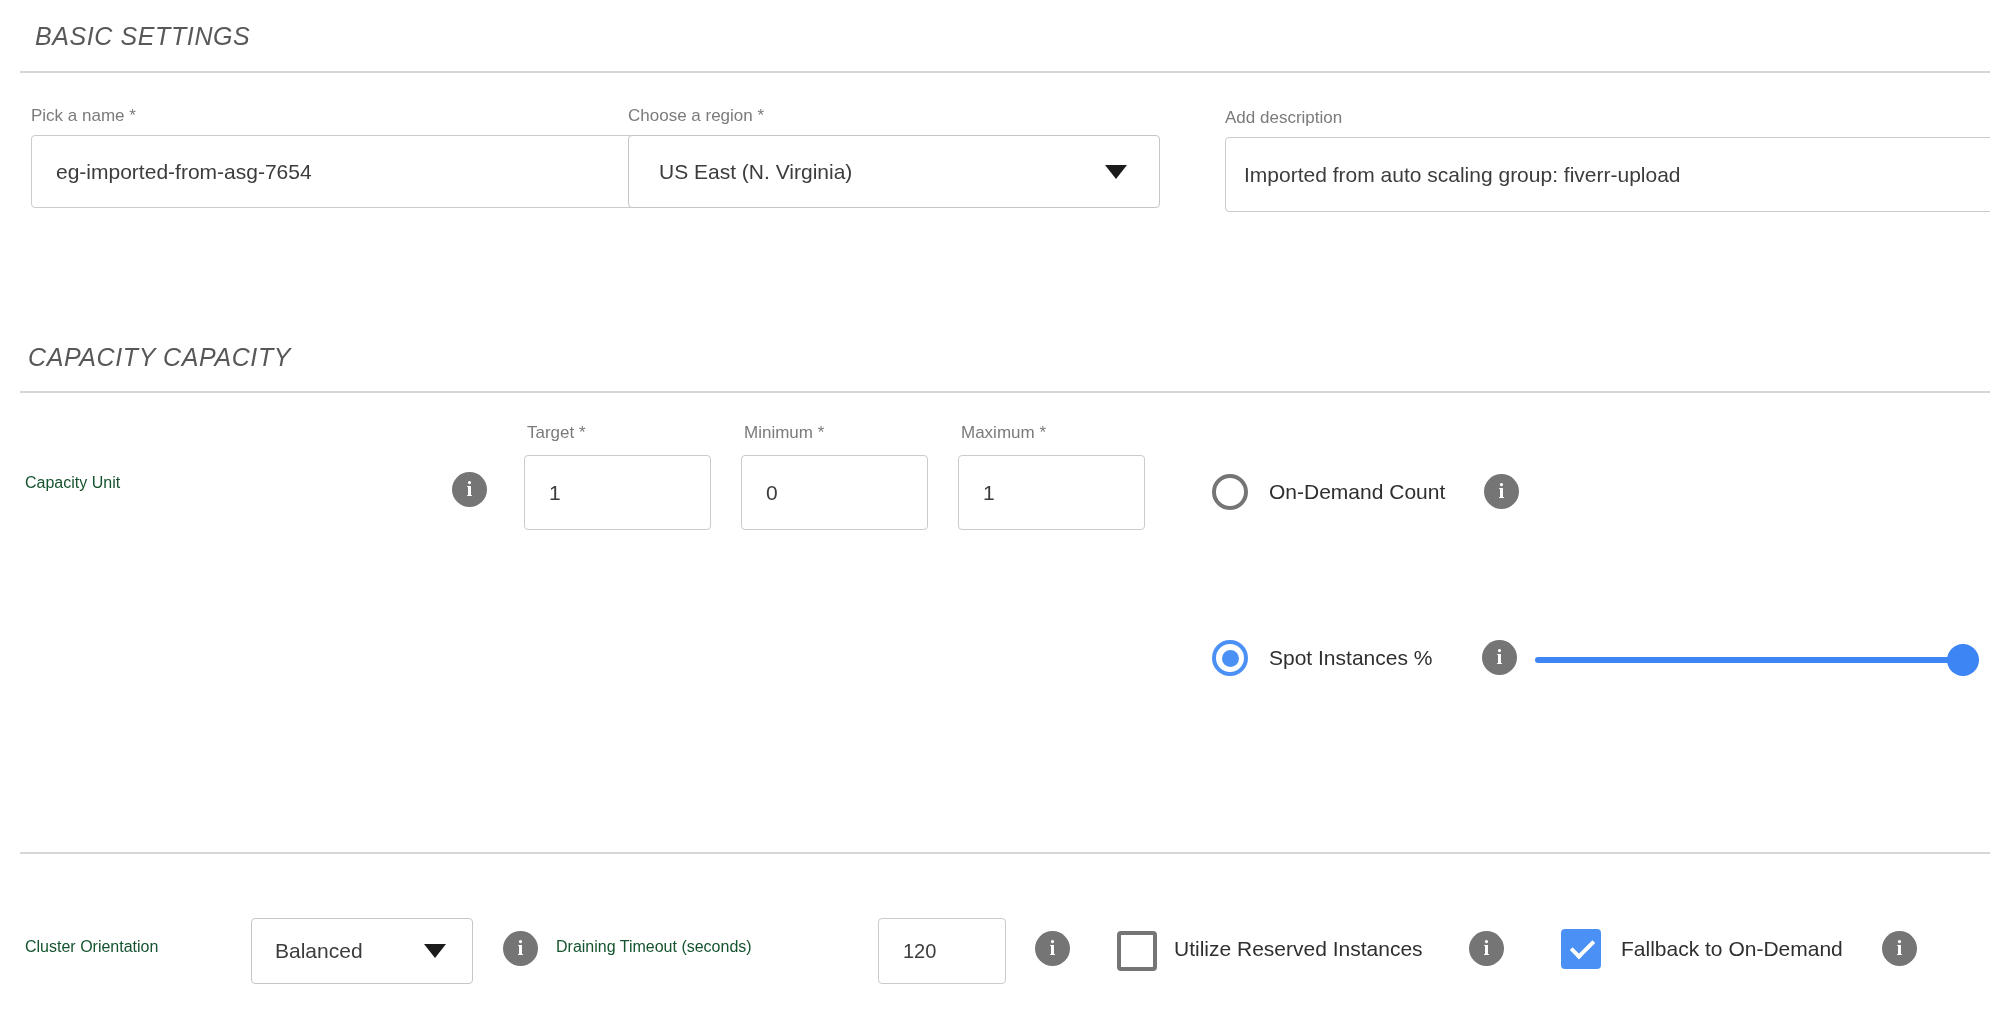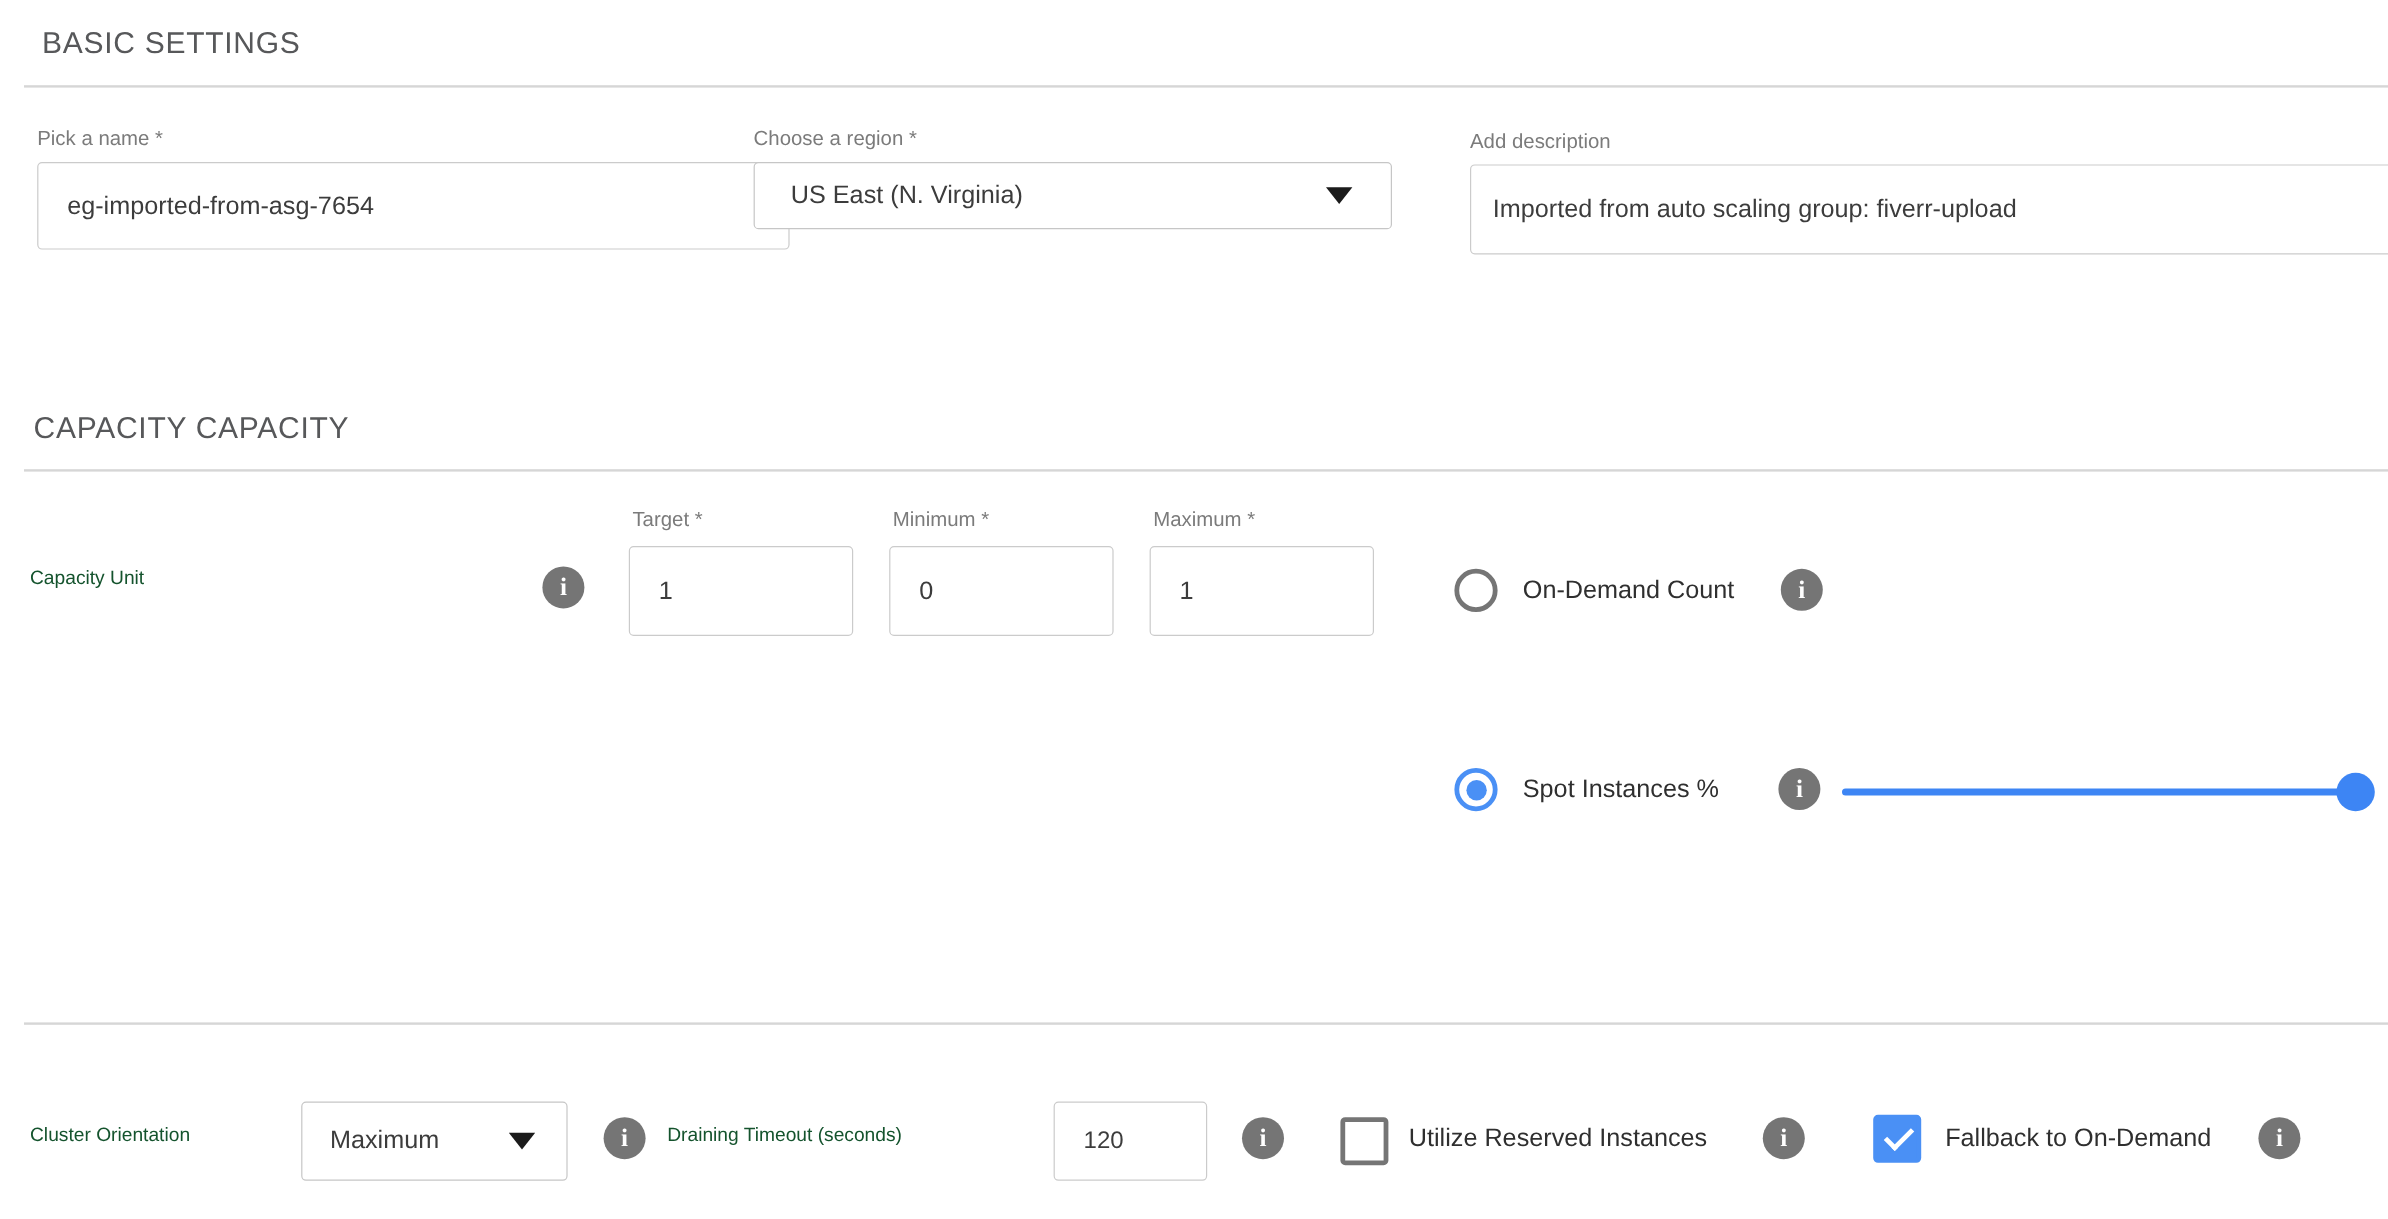--- a/index.html
+++ b/index.html
@@ -14,20 +14,21 @@
   .page { position: relative; width: 1990px; height: 1016px; }
 
   .section-title {
     position: absolute;
     margin: 0;
     font-size: 25px;
     font-weight: 400;
     color: #57585a;
     letter-spacing: 0.6px;
     white-space: nowrap;
+    font-style: italic;
   }
   .divider {
     position: absolute;
     left: 20px;
     right: 0;
     height: 2px;
     background: #d6d6d6;
   }
   .field-label {
     position: absolute;
@@ -159,21 +160,21 @@
 
 <div class="page">
 
   <h2 class="section-title" style="left:35px; top:22px">BASIC SETTINGS</h2>
   <div class="divider" style="top:71px"></div>
 
   <label class="field-label" style="left:31px; top:106px">Pick a name *</label>
   <input class="text-input" style="left: 31px; top: 135px; width: 627px; height: 73px;" value="eg-imported-from-asg-7654">
 
   <label class="field-label" style="left:628px; top:106px">Choose a region *</label>
-  <div class="select-box" style="left:628px; top:135px; width:532px; height:56px; padding:0 32px 0 30px">
+  <div class="select-box" style="left:628px; top:135px; width:532px; height:73px; padding:0 32px 0 30px">
     <span class="sel-text">US East (N. Virginia)</span>
     <span class="caret"></span>
   </div>
 
   <label class="field-label" style="left:1225px; top:108px">Add description</label>
   <input class="text-input" style="left: 1225px; top: 137px; width: 790px; height: 75px; padding-left: 18px;" value="Imported from auto scaling group: fiverr-upload">
 
   <h2 class="section-title" style="left:28px; top:343px">CAPACITY CAPACITY</h2>
   <div class="divider" style="top:391px"></div>
 
@@ -196,21 +197,21 @@
   <span class="radio selected" style="left:1212px; top:640px"></span>
   <span class="inline-label" style="left:1269px; top:646px">Spot Instances %</span>
   <span class="info-icon" style="left:1482px; top:640px">i</span>
   <div class="slider-track" style="left:1535px; top:657px; width:428px"></div>
   <div class="slider-handle" style="left:1947px; top:644px"></div>
 
   <div class="divider" style="top:852px"></div>
 
   <span class="small-inline-label" style="left:25px; top:938px">Cluster Orientation</span>
   <div class="select-box" style="left:251px; top:918px; width:222px; height:66px; padding:0 26px 0 23px">
-    <span class="sel-text">Maximum</span>
+    <span class="sel-text">Balanced</span>
     <span class="caret"></span>
   </div>
   <span class="info-icon" style="left:503px; top:931px">i</span>
 
   <span class="small-inline-label" style="left:556px; top:938px">Draining Timeout (seconds)</span>
   <input class="text-input" style="left: 878px; top: 918px; width: 128px; height: 66px; font-size: 20px;" value="120">
   <span class="info-icon" style="left:1035px; top:931px">i</span>
 
   <span class="checkbox unchecked" style="left:1117px; top:931px"></span>
   <span class="inline-label" style="left:1174px; top:937px">Utilize Reserved Instances</span>

